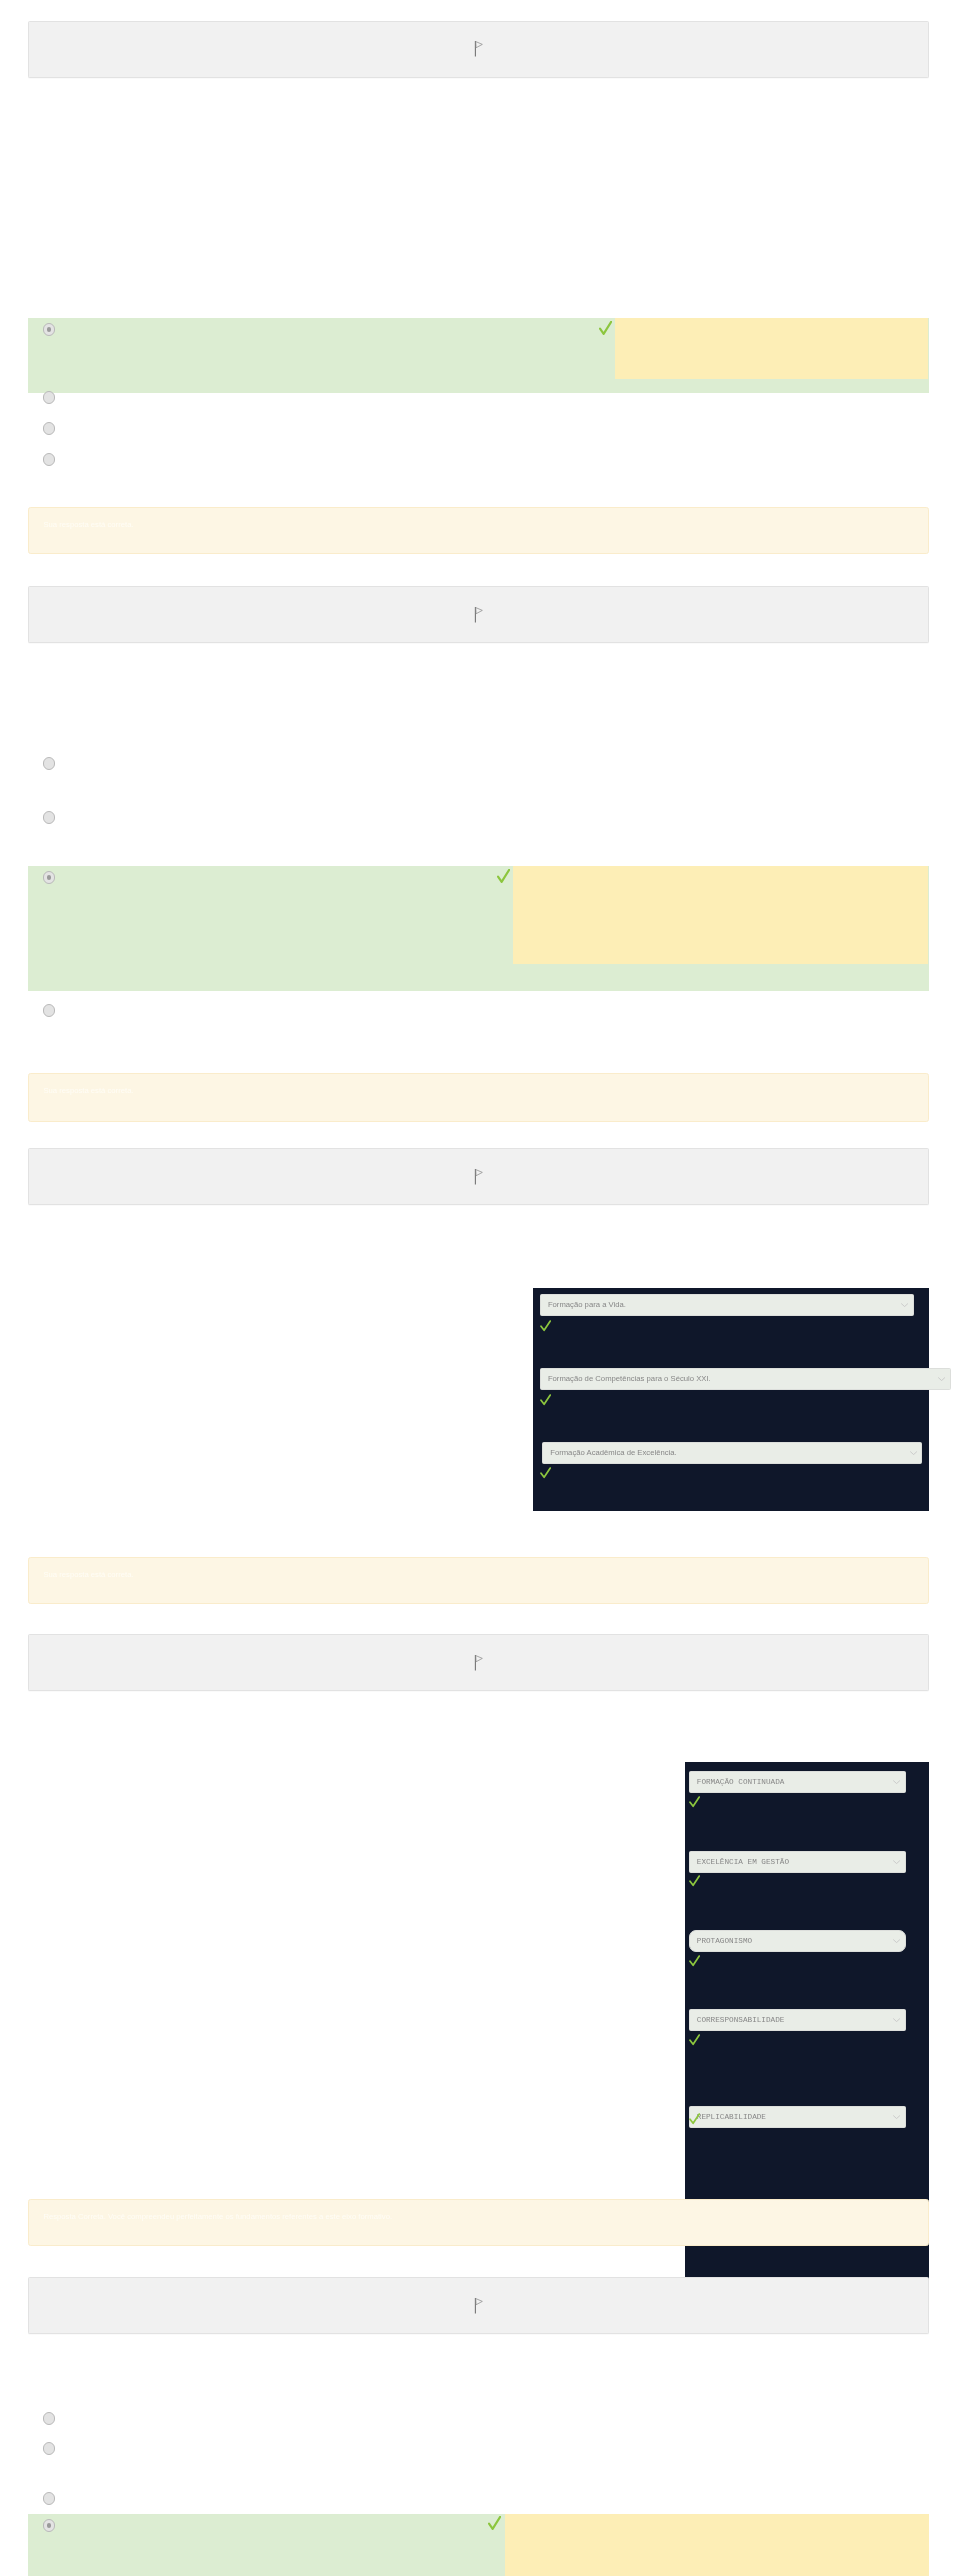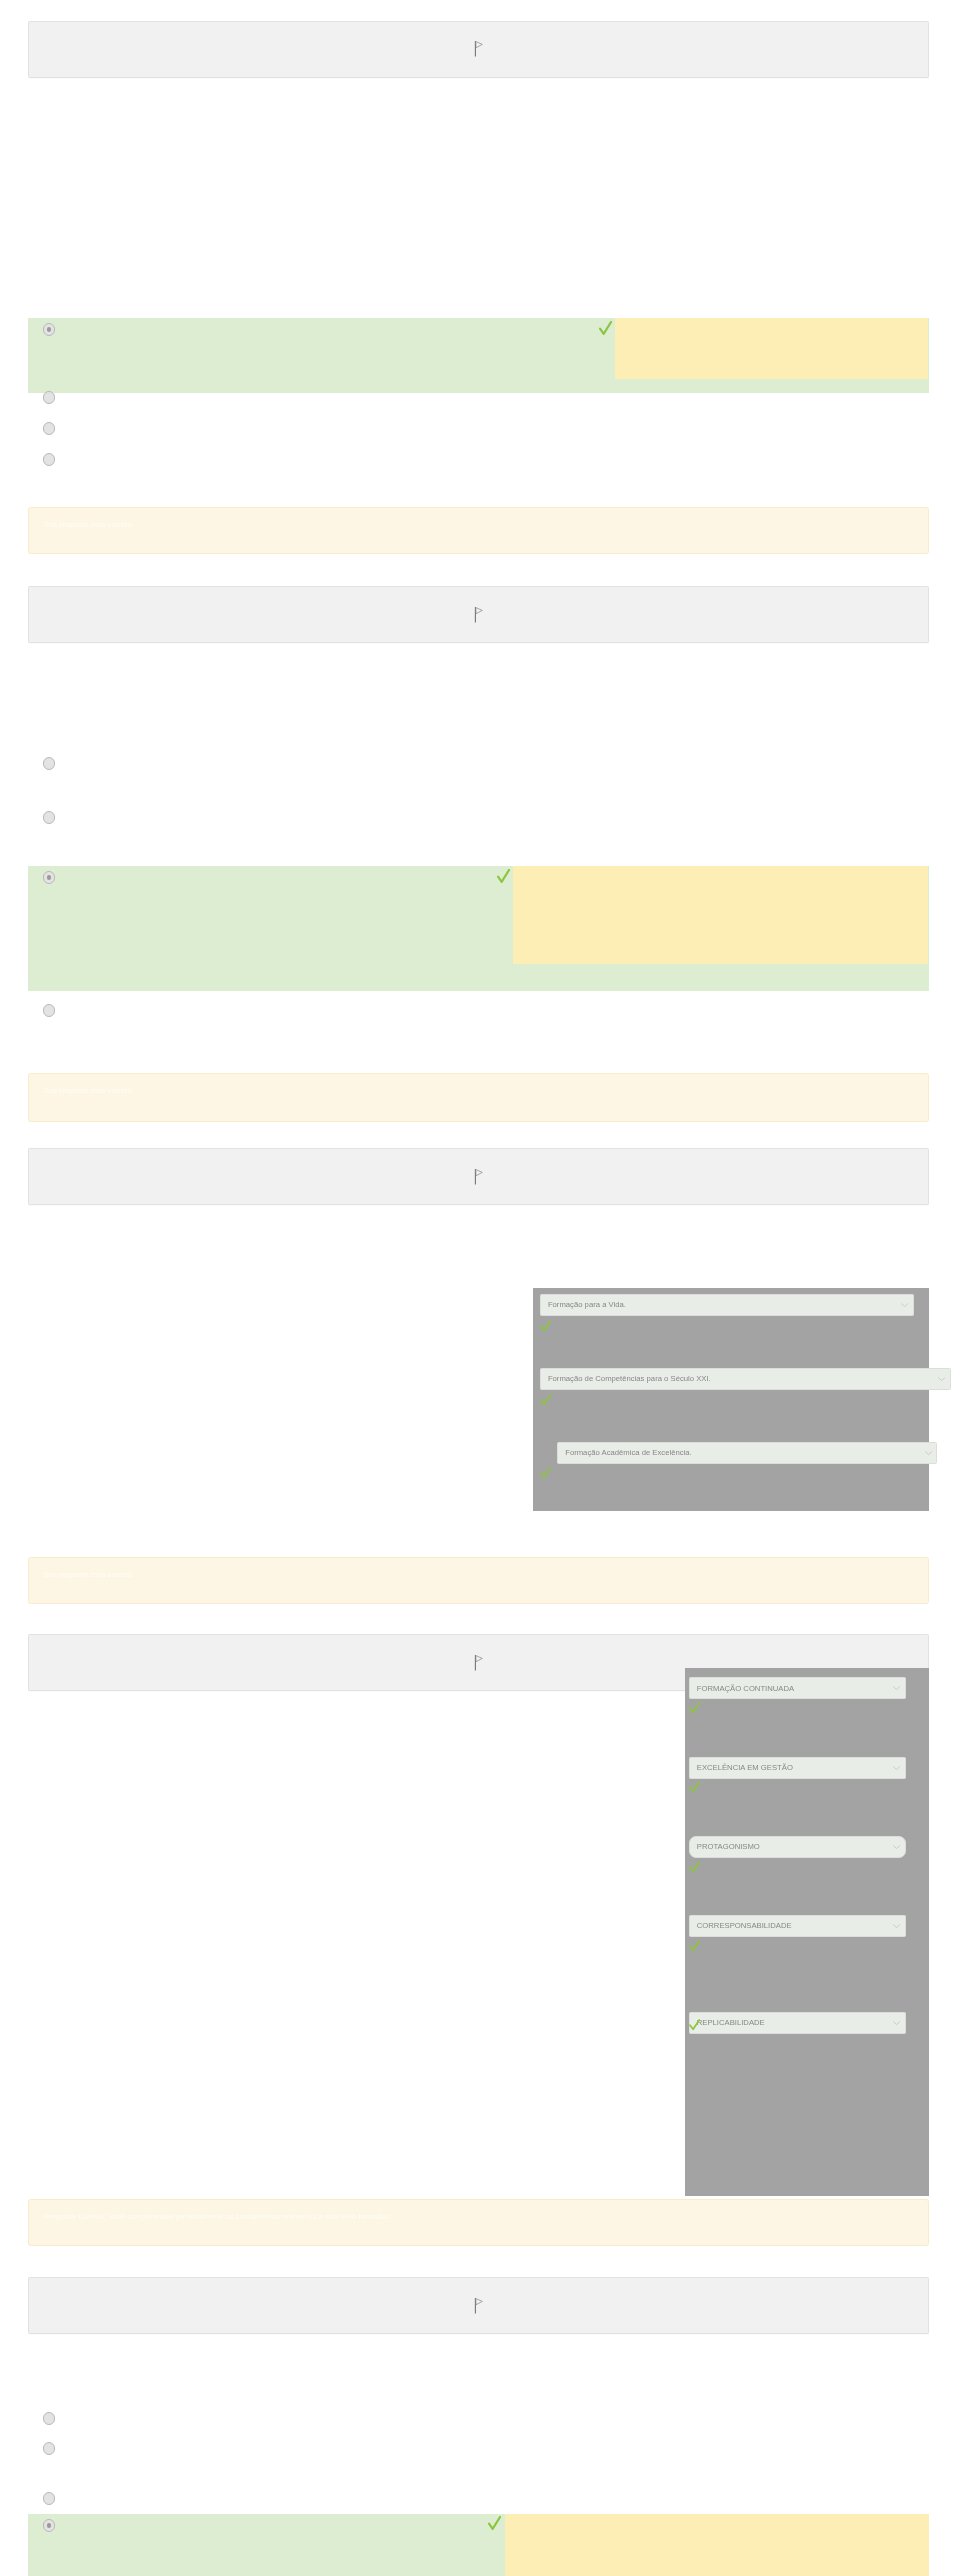--- a/index.html
+++ b/index.html
@@ -117,21 +117,21 @@
     top: 12.4px;
     font-size: 7.7px;
     line-height: 10.3px;
     color: #fffdf6;
     white-space: nowrap;
   }
 
   
   .dd-group {
     position: absolute;
-    background: #a3a3a3;
+    background: #0f172a;
   }
   .dd-select {
     position: absolute;
     height: 21.6px;
     background: #e9ede7;
     border: 0.5px solid #dcdedb;
     border-radius: 1.5px;
     display: flex;
     align-items: center;
     padding: 0 4.1px 0 7.2px;
@@ -256,21 +256,21 @@
     <div class="dd-select" style="left:6.7px; top:80px; width:411px;">
       <span class="dd-select-label">Formação de Competências para o Século XXI.</span>
       <svg class="chev" viewBox="0 0 14 9">
         <path d="M1 1.5 L7 7 L13 1.5" stroke="#c4c4c4" stroke-width="1.6" fill="none" stroke-linecap="round" stroke-linejoin="round"></path>
       </svg>
     </div>
     <svg class="dd-tick" style="left:6.7px; top:106px;" viewBox="0 0 22 26">
       <path d="M2 12 L8 20 L20 2" stroke="#8cc63e" stroke-width="3.4" fill="none" stroke-linecap="round" stroke-linejoin="round"></path>
     </svg>
 
-    <div class="dd-select" style="left:24px; top:154px; width:380px;gap:34px;">
+    <div class="dd-select" style="left:9px; top:154px; width:380px;gap:34px;">
       <span class="dd-select-label">Formação Acadêmica de Excelência.</span>
       <svg class="chev" viewBox="0 0 14 9">
         <path d="M1 1.5 L7 7 L13 1.5" stroke="#c4c4c4" stroke-width="1.6" fill="none" stroke-linecap="round" stroke-linejoin="round"></path>
       </svg>
     </div>
     <svg class="dd-tick" style="left:6.7px; top:179px;" viewBox="0 0 22 26">
       <path d="M2 12 L8 20 L20 2" stroke="#8cc63e" stroke-width="3.4" fill="none" stroke-linecap="round" stroke-linejoin="round"></path>
     </svg>
   </div>
 
@@ -279,21 +279,21 @@
   </div>
 
   <div class="q-header" style="top:1634px; height:57px;">
     <span class="q-header-text">Questão 4</span>
     <svg class="flag-icon" viewBox="0 0 22 34">
       <path d="M4 2 L4 32" stroke="#777" stroke-width="2.2" fill="none"></path>
       <path d="M4.6 3 L17.5 8.5 L5.4 15 Z" stroke="#888" stroke-width="1.4" fill="none"></path>
     </svg>
   </div>
 
-  <div class="dd-group" style="left:685px; top:1668px; width:244px; height:528px;">
+  <div class="dd-group" style="left:685px; top:1762px; width:244px; height:528px;font-family:Liberation Mono, monospace;">
 
     <div class="dd-select" style="left:3.6px; top:9.3px; width:217px;">
       <span class="dd-select-label">FORMAÇÃO CONTINUADA</span>
       <svg class="chev" viewBox="0 0 14 9">
         <path d="M1 1.5 L7 7 L13 1.5" stroke="#c4c4c4" stroke-width="1.6" fill="none" stroke-linecap="round" stroke-linejoin="round"></path>
       </svg>
     </div>
     <svg class="dd-tick" style="left:3.6px; top:34px;" viewBox="0 0 22 26">
       <path d="M2 12 L8 20 L20 2" stroke="#8cc63e" stroke-width="3.4" fill="none" stroke-linecap="round" stroke-linejoin="round"></path>
     </svg>

